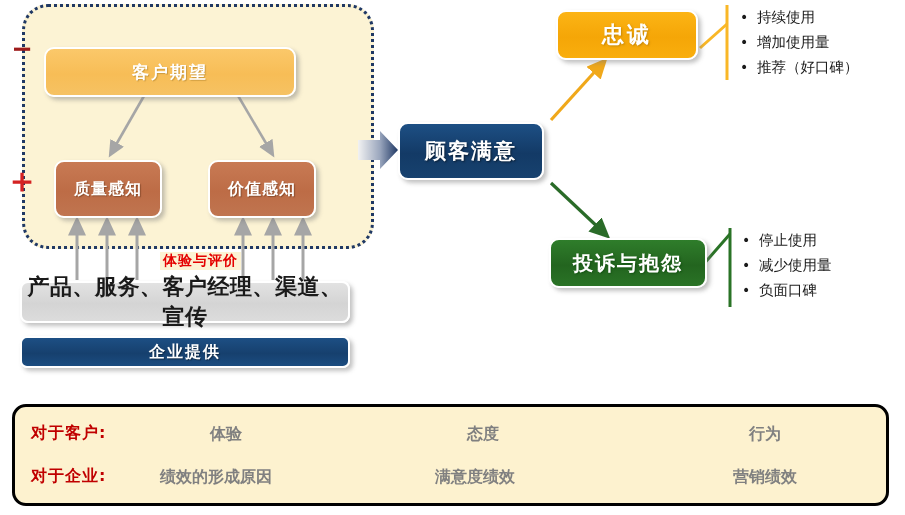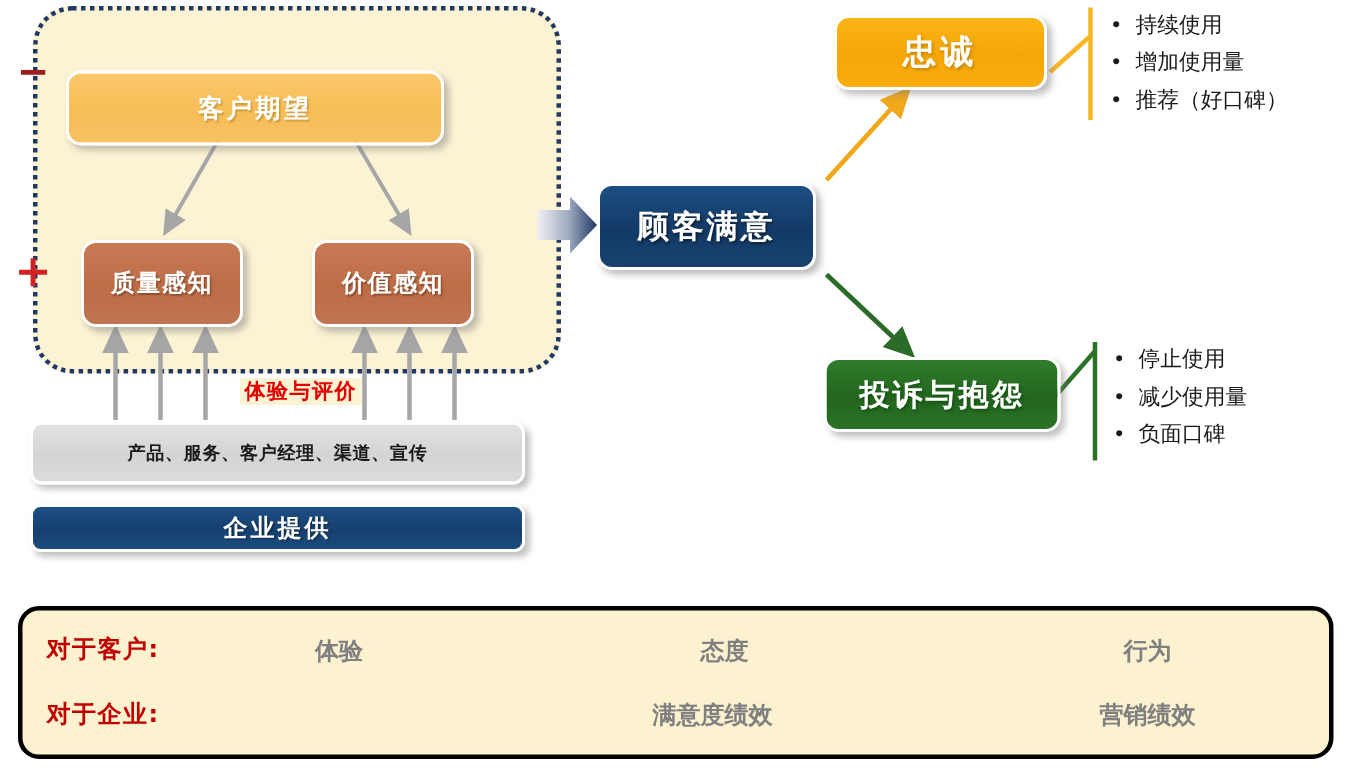--- a/index.html
+++ b/index.html
@@ -46,21 +46,21 @@
   }
   #box-value{
     left:208px;top:160px;width:108px;height:58px;
     background:linear-gradient(180deg,#c87a54 0%,#bd6c46 55%,#c07550 100%);
     font-size:16px;letter-spacing:1px;
     text-shadow:1px 1px 1px rgba(90,45,20,.5);
   }
   #box-offerings{
     left:20px;top:281px;width:330px;height:42px;
     background:linear-gradient(180deg,#e2e2e2 0%,#d4d4d4 55%,#dcdcdc 100%);
-    color:#1a1a1a;font-size:12px;letter-spacing:.5px;
+    color:#1a1a1a;font-size:22px;letter-spacing:.5px;
     text-shadow:none;border-radius:8px;
   }
   #box-provider{
     left:20px;top:336px;width:330px;height:32px;
     background:linear-gradient(180deg,#1d4f84 0%,#16406e 55%,#1b4c80 100%);
     font-size:16px;letter-spacing:2px;border-radius:7px;
     text-shadow:1px 1px 1px rgba(0,0,0,.4);
   }
   #box-satisfaction{
     left:398px;top:122px;width:146px;height:58px;
@@ -246,16 +246,17 @@
 
 <div class="abs" id="bottom-panel">
   <div class="panel-row" id="panel-row-customer">
     <span class="panel-label" style="top:10px;">对于客户:</span>
     <span class="stage" style="left:195px;top:11px;">体验</span>
     <span class="stage" style="left:452px;top:11px;">态度</span>
     <span class="stage" style="left:734px;top:11px;">行为</span>
   </div>
   <div class="panel-row" id="panel-row-firm">
     <span class="panel-label" style="top:11px;">对于企业:</span>
+    <span class="stage" style="left:145px;top:12px;">绩效的形成原因</span>
     <span class="stage" style="left:420px;top:12px;">满意度绩效</span>
     <span class="stage" style="left:718px;top:12px;">营销绩效</span>
   </div>
 </div>
 
 </body></html>

